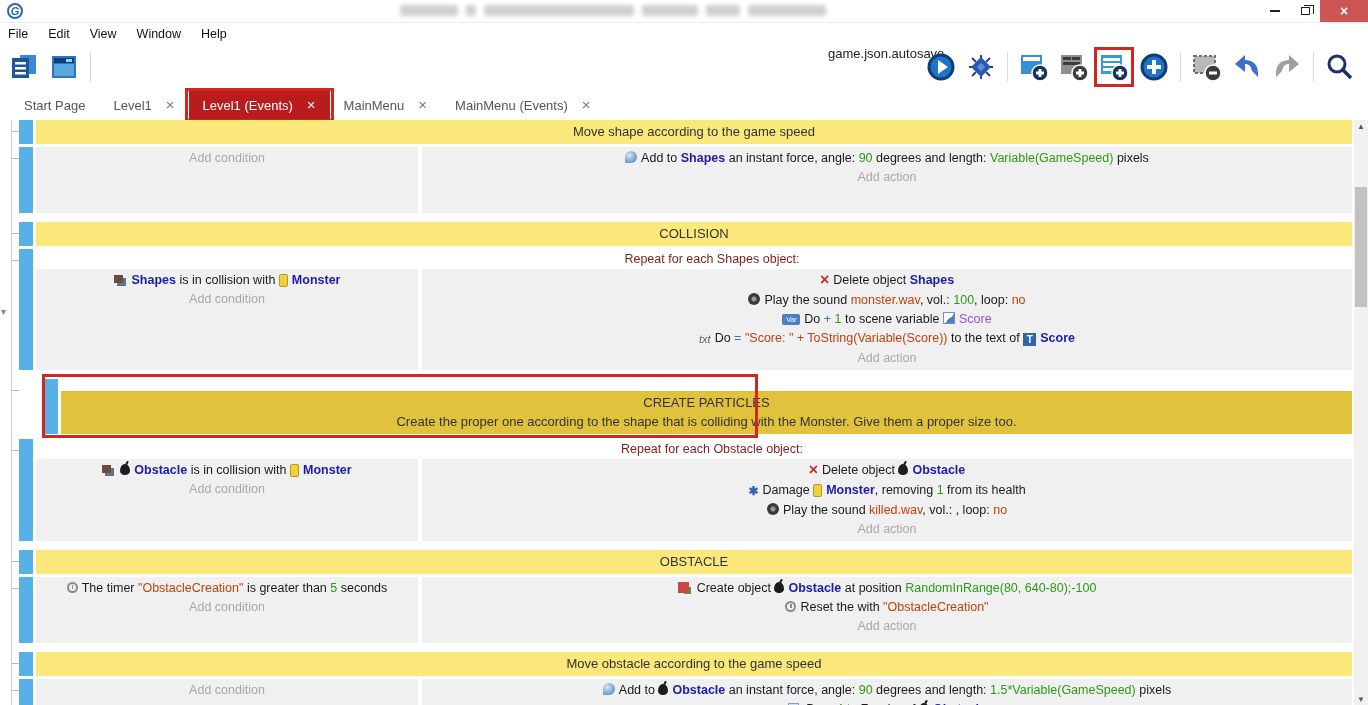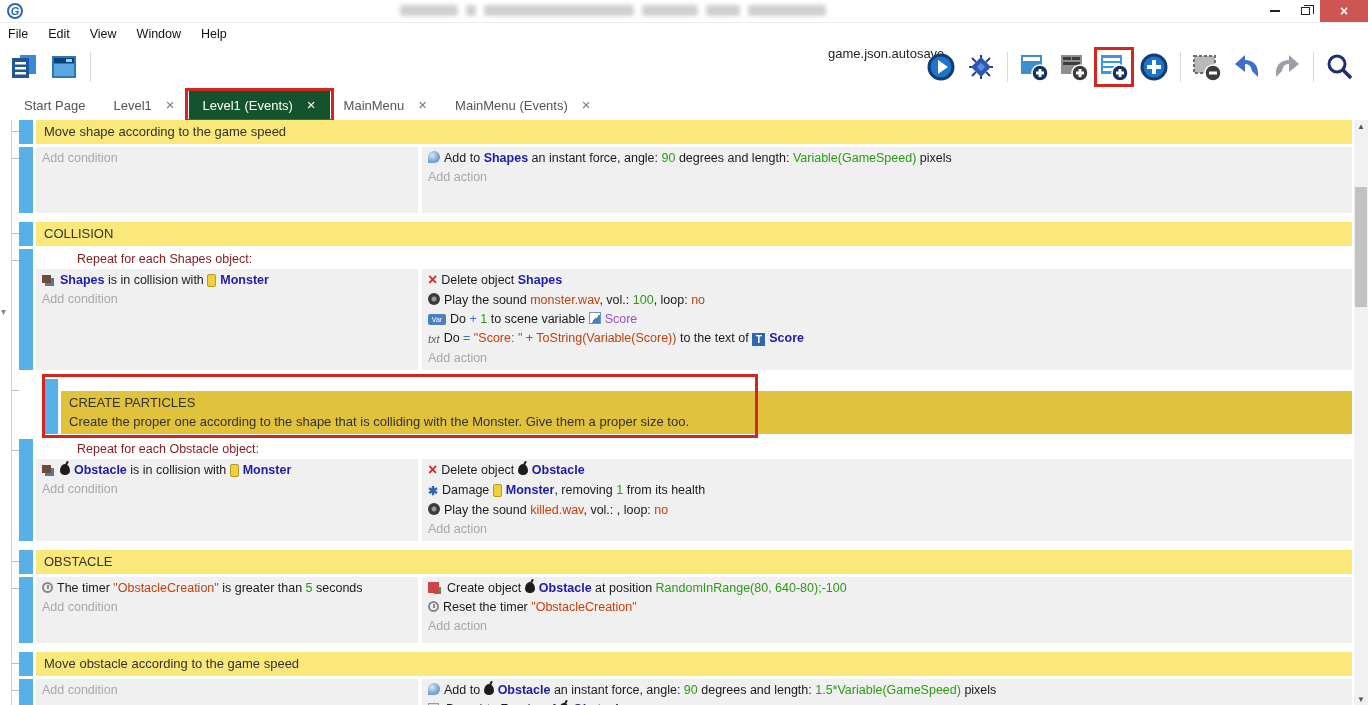--- a/index.html
+++ b/index.html
@@ -32,37 +32,37 @@
   .tb-right { margin-left:auto; display:flex; align-items:center; gap:4px; padding-right:4px; }
   .tb-btn { width:36px; height:38px; display:flex; align-items:center; justify-content:center; position:relative; }
   .tb-sep { width:1px; height:30px; background:#d9d9d9; margin:0 4px; }
   .red-frame { position:absolute; border:3px solid #d02820; pointer-events:none; }
   .tool-frame { left:-2px; right:-2px; top:-1px; bottom:-1px; }
 
   
   .tabbar { height:30px; display:flex; align-items:stretch; padding-left:10px; background:#fff; font-size:13px; }
   .tab { display:flex; align-items:center; gap:14px; padding:0 14px; color:#555; position:relative; }
   .tab .tab-close { color:#777; font-size:15px; line-height:10px; }
-  .tab.active { background:#14532d; color:#fff; }
+  .tab.active { background:#b91c1c; color:#fff; }
   .tab.active .tab-close { color:#fff; }
   .tab-frame { left:-4px; right:-4px; top:-2px; bottom:-2px; }
 
   
   .events-area { position:relative; height:587px; overflow:hidden; background:#fff; padding-right:16px; }
   .tree-vline { position:absolute; left:11px; top:0; bottom:0; width:1px; background:#cfcfcf; }
   .tree-arrow { position:absolute; left:1px; top:186px; font-size:10px; color:#8a8a8a; }
   .ev-row { display:flex; position:relative; }
   .ev-row::before { content:""; position:absolute; left:12px; top:11px; width:7px; height:1px; background:#bdbdbd; }
   .ev-row.comment { margin-bottom:3px; }
   .ev-row.block { margin-bottom:9px; }
   .ev-row.subcomment { margin-bottom:5px; }
   .gutter { width:19px; flex:none; }
   .indent-sp { width:25px; flex:none; }
   .bluebar { width:14px; flex:none; background:#57b1e6; }
-  .ev-body { flex:1; margin-left:3px; min-width:0; }
+  .ev-body { flex:1; margin-left:3px; min-width:0;text-align:center; }
 
   .comment-body { background:#fae87a; color:#333; font-size:13px; padding:4px 8px; min-height:24px; line-height:16px; }
   .comment-body.selected { background:#e0c23c;margin-top:12px; }
   .c-title { margin-bottom:3px; }
   .comment-frame { left:42px; width:716px; top:-5px; bottom:-4px; }
 
   .foreach-header { background:#fff; font-size:12.5px; color:#7f1d1d; padding:1px 5px; line-height:18px;margin-left:36px; }
   .cols { display:flex; gap:4px; min-height:66px; align-items:stretch; }
   .conds { width:382px; flex:none; background:#f0f0f0; padding:2px 6px; }
   .acts { flex:1; background:#f0f0f0; padding:2px 6px; }
@@ -378,21 +378,21 @@
           <div class="gutter"></div>
           <div class="bluebar"></div>
           <div class="ev-body">
             <div class="cols">
               <div class="conds">
                 <div class="line"><span class="icon timer-icon"></span><span class="seg-text">The timer </span><span class="seg-file">"ObstacleCreation"</span><span class="seg-text"> is greater than </span><span class="seg-num">5</span><span class="seg-text"> seconds</span></div>
                 <div class="line"><span class="seg-ph">Add condition</span></div>
               </div>
               <div class="acts">
                 <div class="line"><span class="icon create-icon"></span><span class="seg-text">Create object </span><span class="icon obstacle-icon"></span><span class="seg-obj">Obstacle</span><span class="seg-text"> at position </span><span class="seg-num">RandomInRange(80, 640-80);-100</span></div>
-                <div class="line"><span class="icon timer-icon"></span><span class="seg-text">Reset the timer </span><span class="seg-file">"ObstacleCreation"</span></div>
+                <div class="line"><span class="icon timer-icon"></span><span class="seg-text">Reset the with </span><span class="seg-file">"ObstacleCreation"</span></div>
                 <div class="line"><span class="seg-ph">Add action</span></div>
               </div>
             </div>
           </div>
         </div>
         <div class="ev-row comment">
           <div class="gutter"></div>
           <div class="bluebar"></div>
           <div class="ev-body">
             <div class="comment-body">

